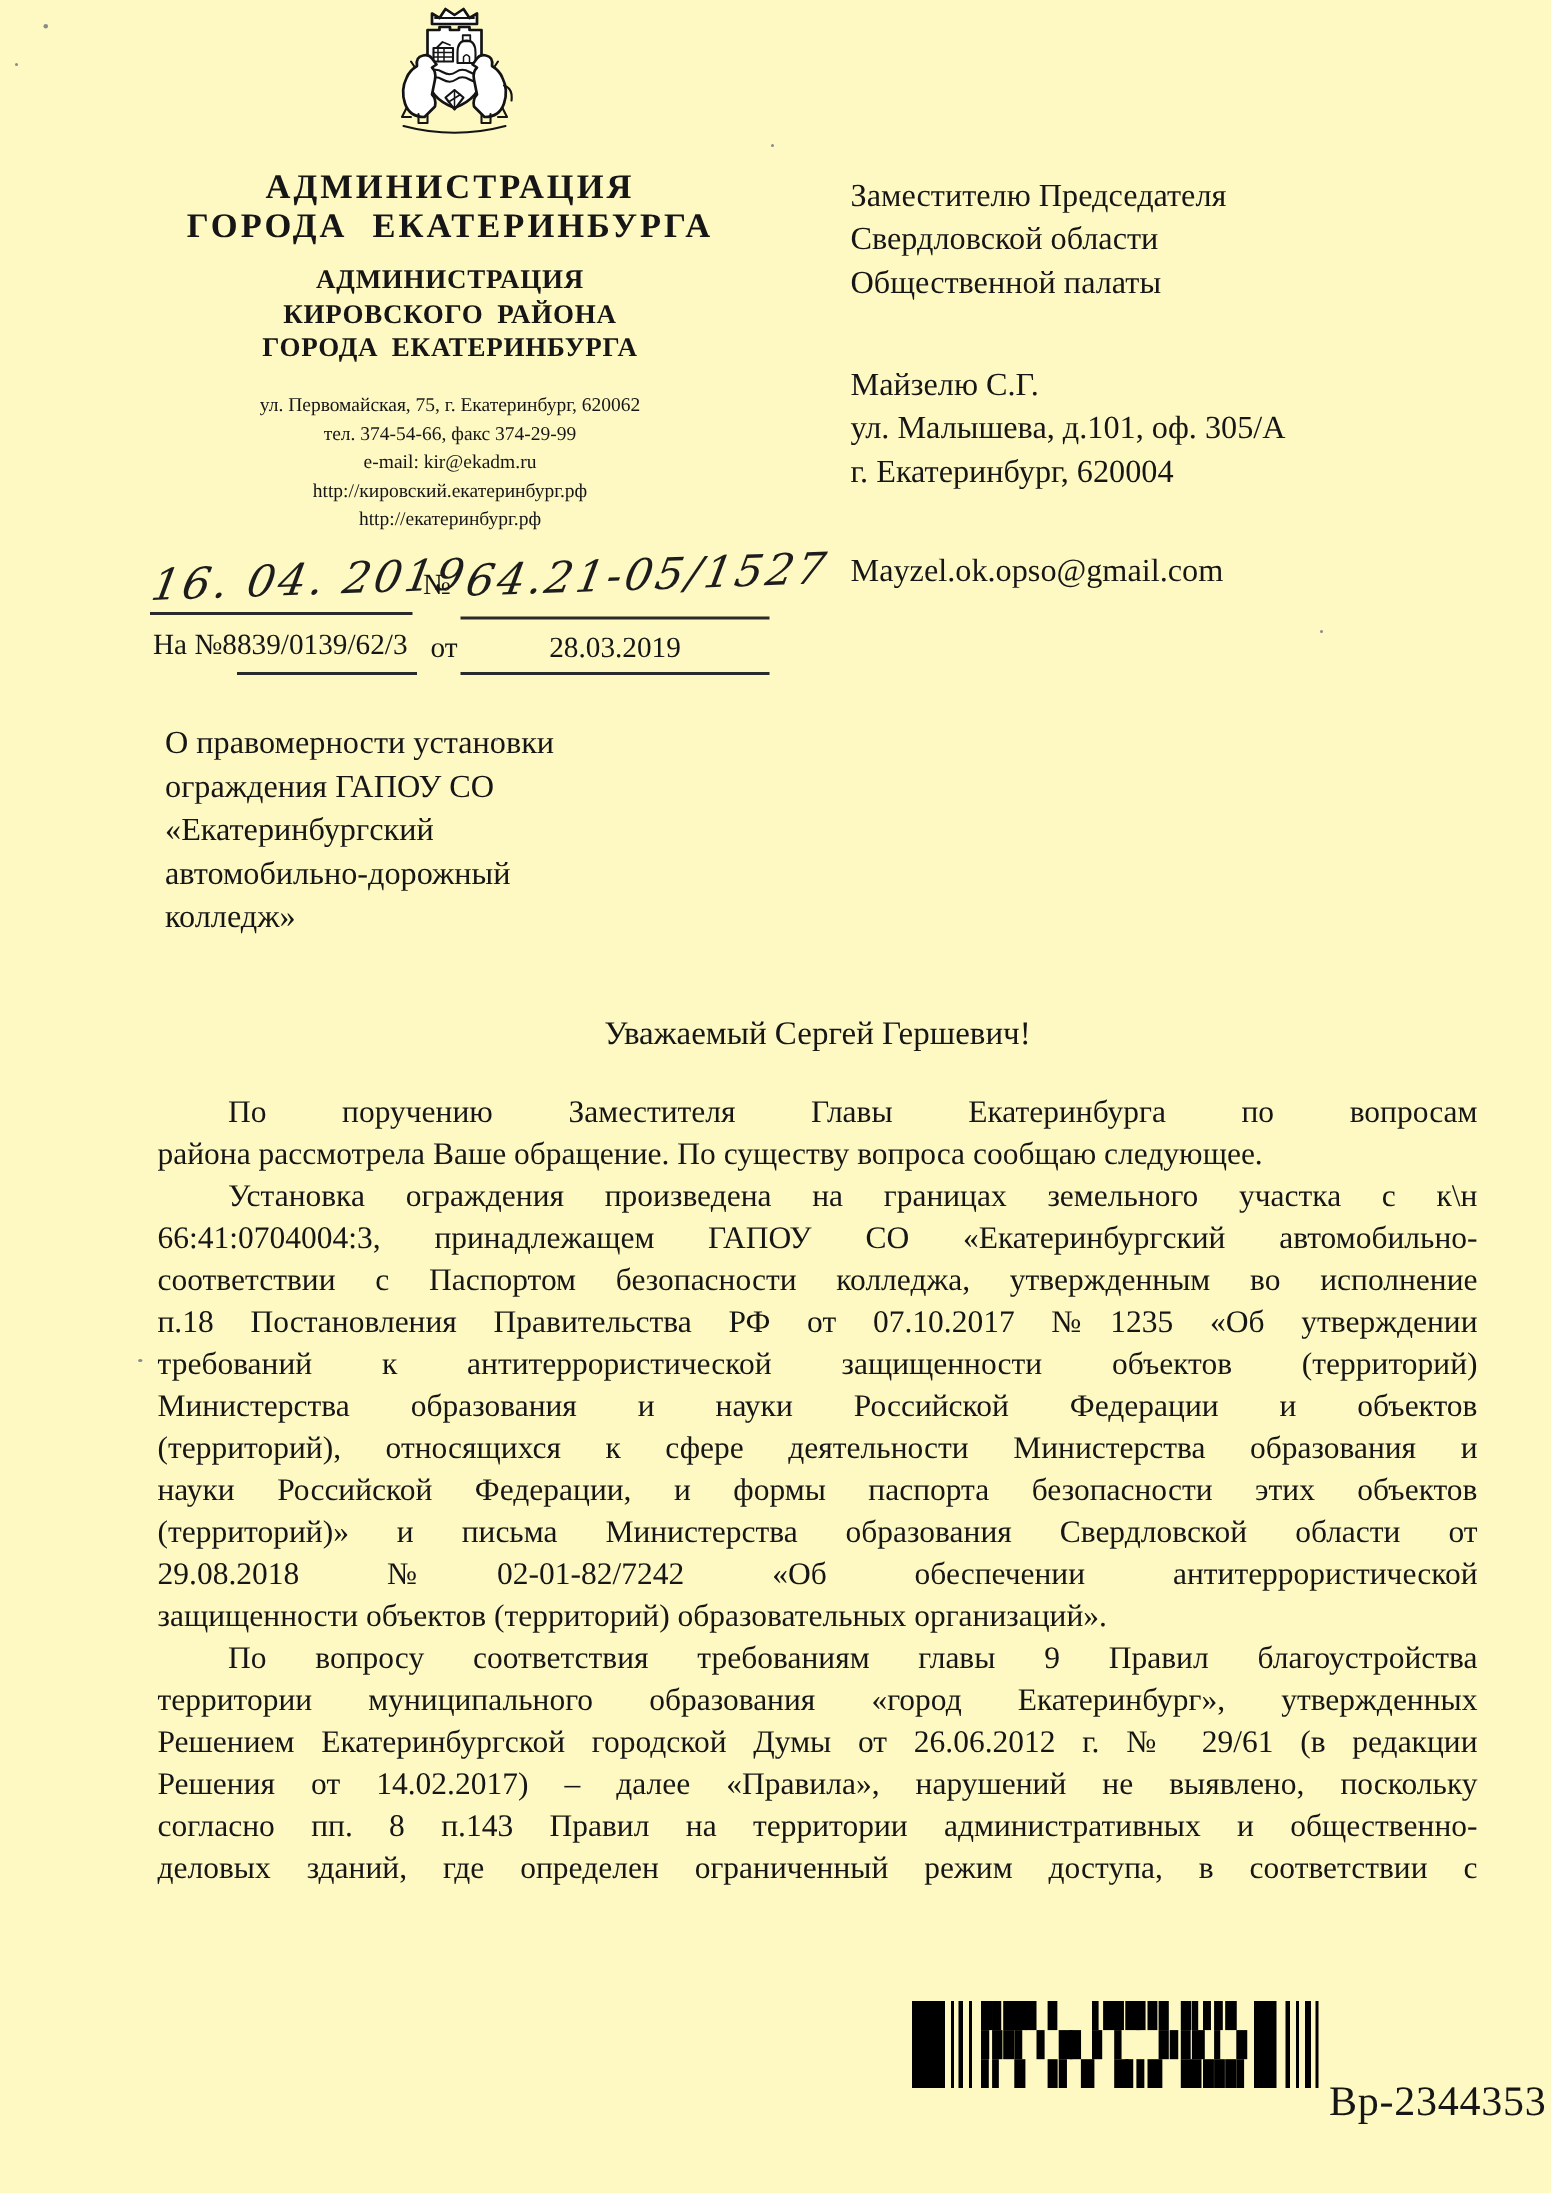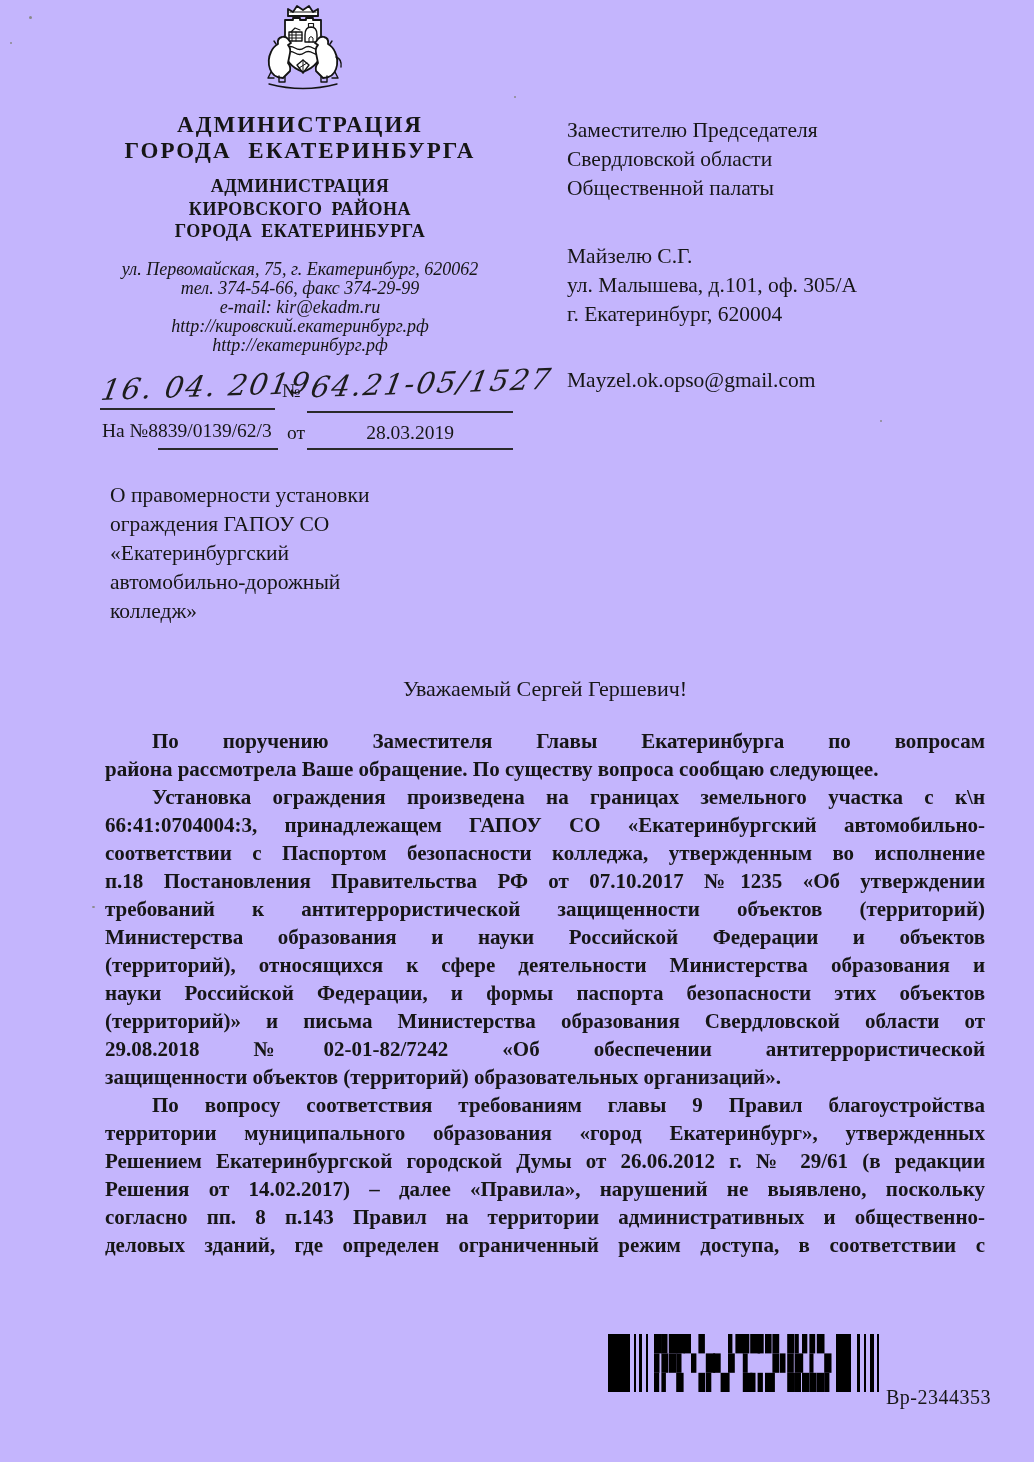--- a/index.html
+++ b/index.html
@@ -1,31 +1,31 @@
 <!DOCTYPE html>
 <html><head>
 <meta charset="utf-8">
 <style>
   html,body{margin:0;padding:0;background:#e8e8e8;}
   .page{
-    position:relative;width:1034px;height:1462px;background:#c4b5fd;
+    position:relative;width:1034px;height:1462px;background:#fef9c3;
     font-family:"Liberation Serif", serif;color:#161616;overflow:hidden;
     margin:0 auto;
   }
 
   
   .coa{position:absolute;left:243px;top:2px;width:120px;height:96px;}
 
   
   .lh{position:absolute;left:82px;top:112px;width:436px;text-align:center;}
   .lh-title .tline{font-weight:bold;font-size:23px;line-height:26px;letter-spacing:2px;word-spacing:9px;}
   .lh-sub{margin-top:11px;}
   .lh-sub .tline{font-weight:bold;font-size:18px;line-height:22.5px;letter-spacing:0.5px;word-spacing:4px;}
   .lh-contact{margin-top:17px;}
-  .lh-contact .tline{font-size:18px;line-height:19px;font-style:italic;}
+  .lh-contact .tline{font-size:13px;line-height:19px;}
 
   
   .refblock{position:absolute;left:100px;top:368px;width:430px;height:92px;font-size:19.5px;}
   .hand{font-family:"DejaVu Serif", serif;font-style:italic;font-size:29px;letter-spacing:2px;
         display:inline-block;transform:skewX(-12deg) rotate(-2deg);white-space:nowrap;color:#1d1d1d;}
   .ref-line{position:absolute;height:2px;background:#2a2a2a;}
   .ref-date{position:absolute;left:2px;top:2px;width:172px;text-align:center;}
   .ref-no-label{position:absolute;left:182px;top:12px;}
   .ref-number{position:absolute;left:212px;top:-2px;}
   .ref-incoming{position:absolute;left:2px;top:52px;white-space:nowrap;}
@@ -39,28 +39,28 @@
   .rec-addr{}
   .rec-email{margin-top:37px;line-height:29px;}
 
   
   .subject{position:absolute;left:110px;top:481px;width:370px;font-size:21.5px;}
   .subject .tline{line-height:29px;}
 
   
   .salutation{position:absolute;left:105px;top:676px;width:880px;text-align:center;font-size:22px;}
   .body{position:absolute;left:105px;top:727px;width:880px;font-size:21px;}
-  .body-par .tline{line-height:28px;text-align:justify;text-align-last:justify;font-weight:bold;}
+  .body-par .tline{line-height:28px;text-align:justify;text-align-last:justify;}
   .body-par .tline.first{text-indent:47px;}
   .body-par .tline.lastline{text-align-last:left;}
   .body-par.cont .tline.lastline{text-align-last:justify;}
 
   
   .barcode{position:absolute;left:608px;top:1334px;}
-  .bc-label{position:absolute;left:886px;top:1386px;font-size:20px;letter-spacing:0.5px;}
+  .bc-label{position:absolute;left:886px;top:1386px;font-size:28px;letter-spacing:0.5px;}
 
   .speck{position:absolute;background:#8a8a8a;border-radius:50%;}
 </style>
 </head>
 <body>
 
 <div class="page">
 
   <svg class="coa" viewBox="0 0 120 96">
     <g fill="none" stroke="#141414" stroke-width="1.8" stroke-linejoin="round" stroke-linecap="round">

